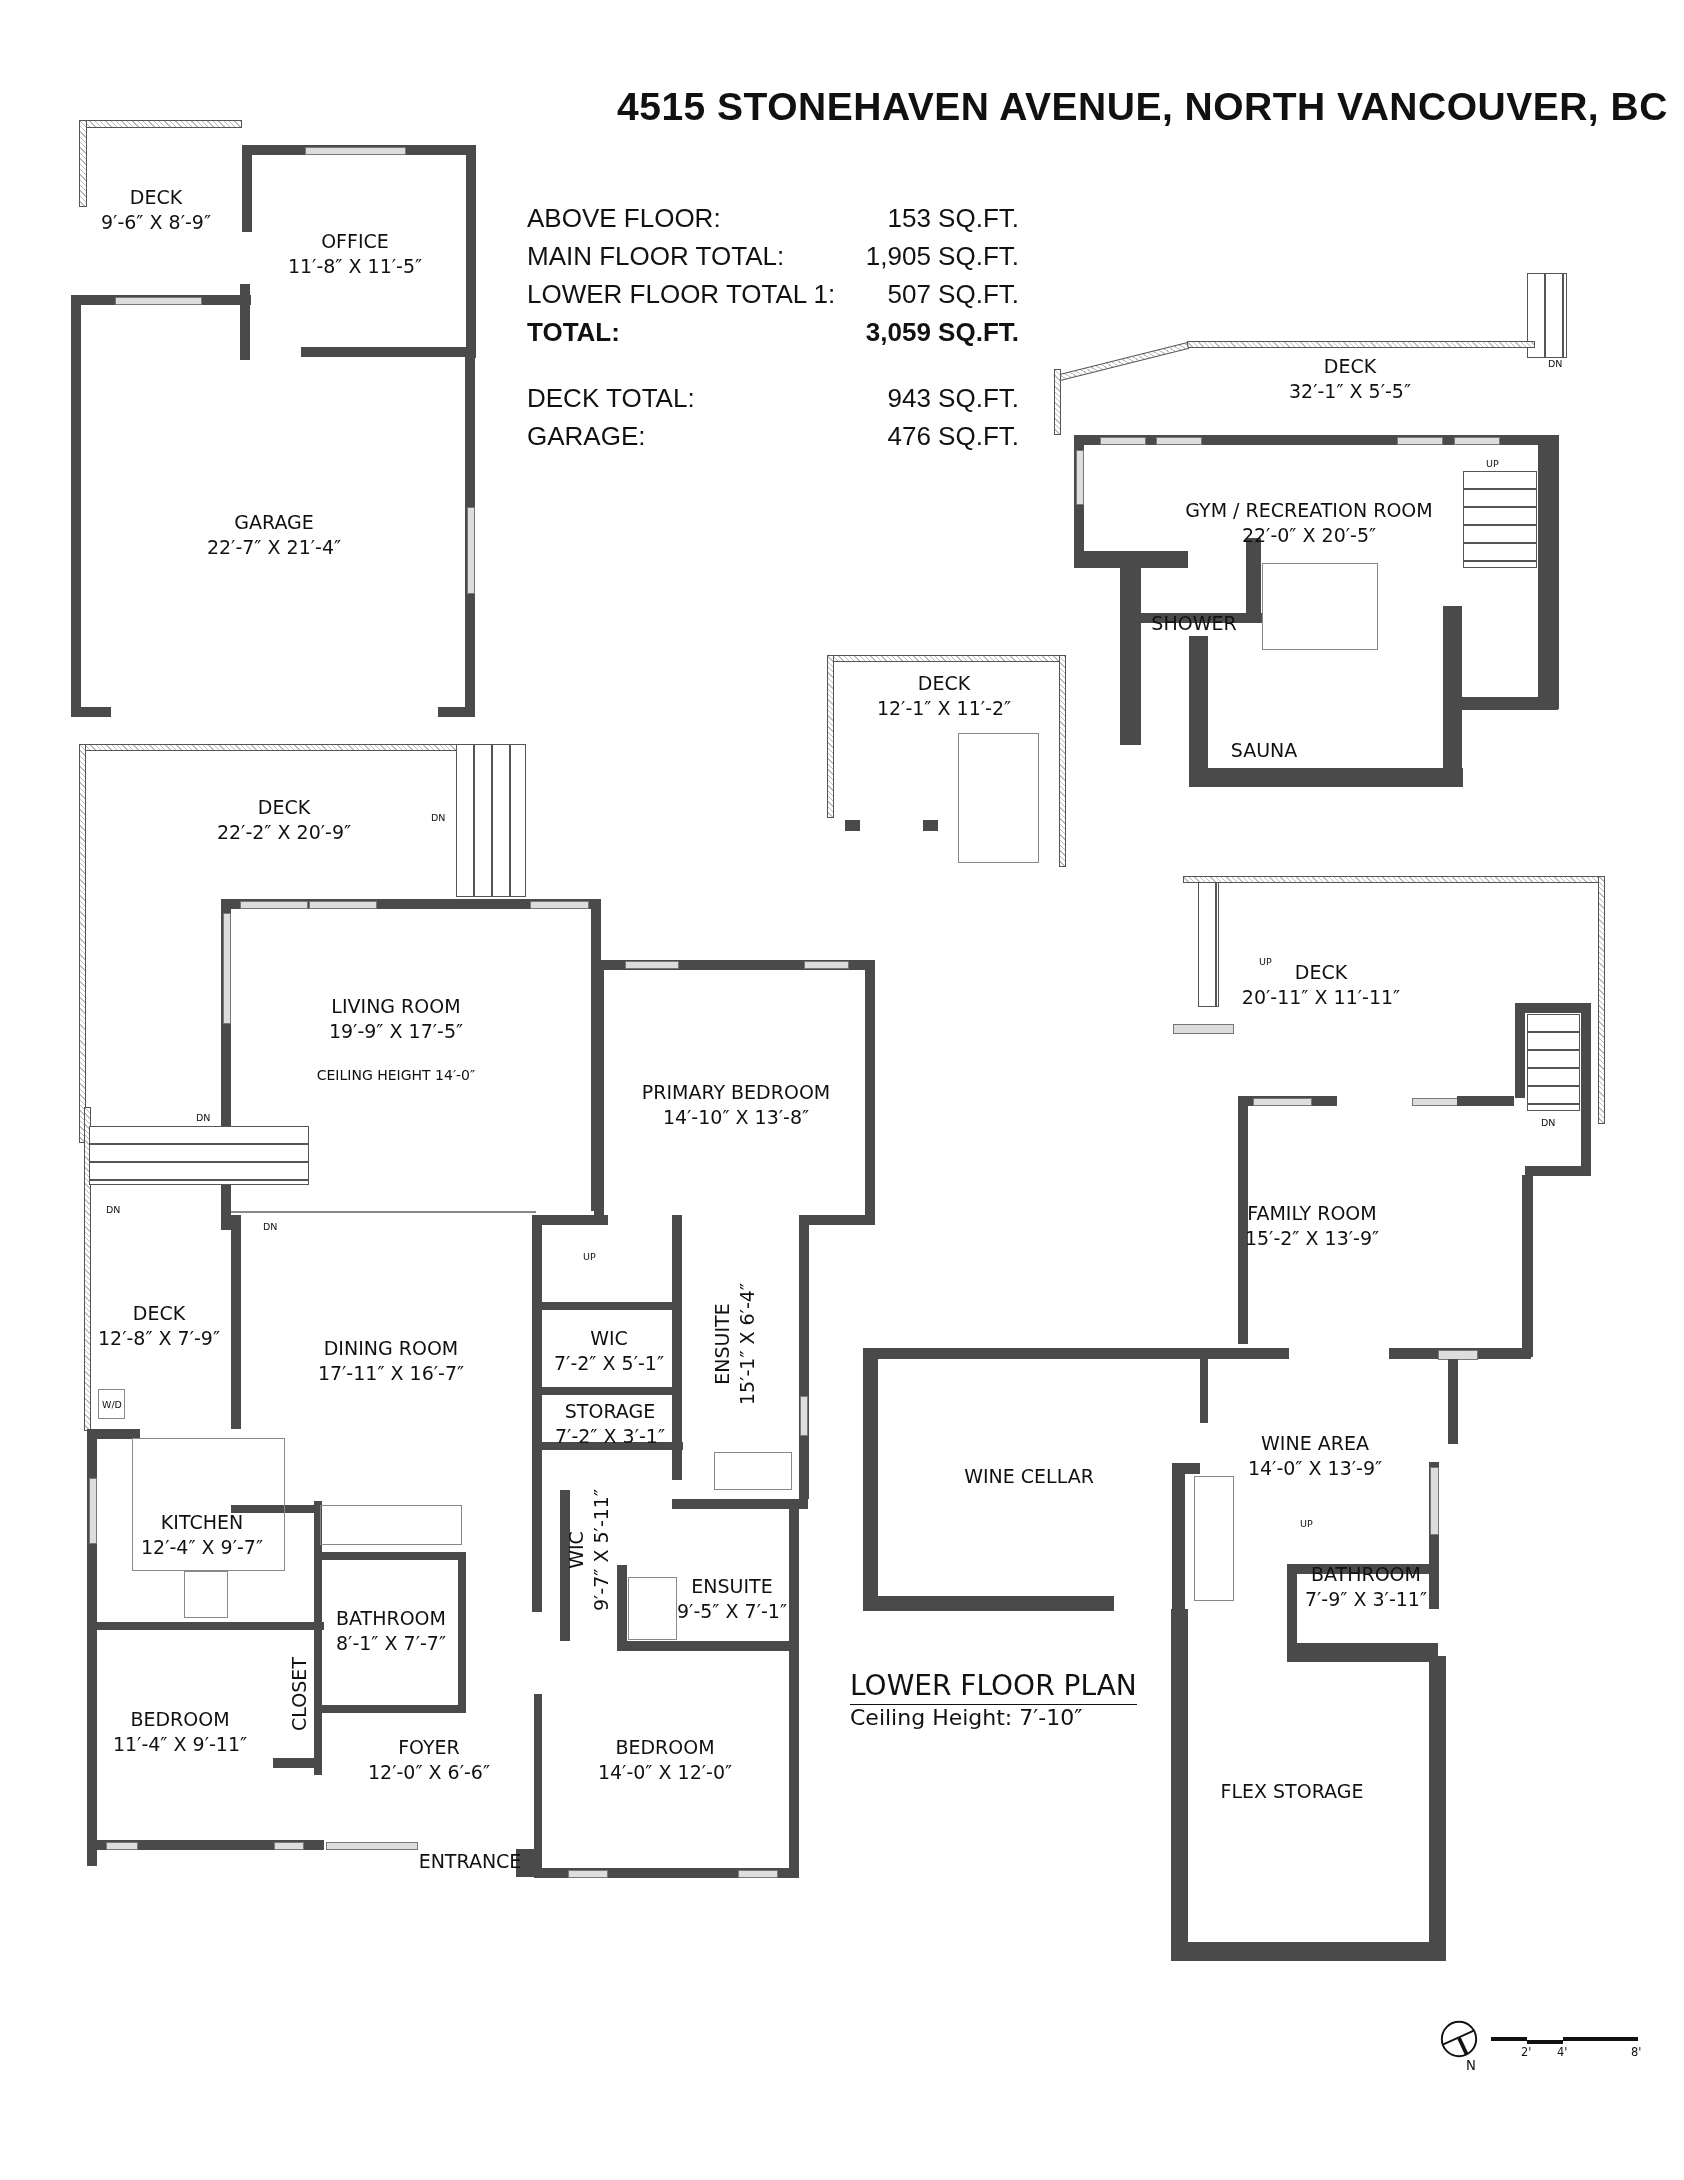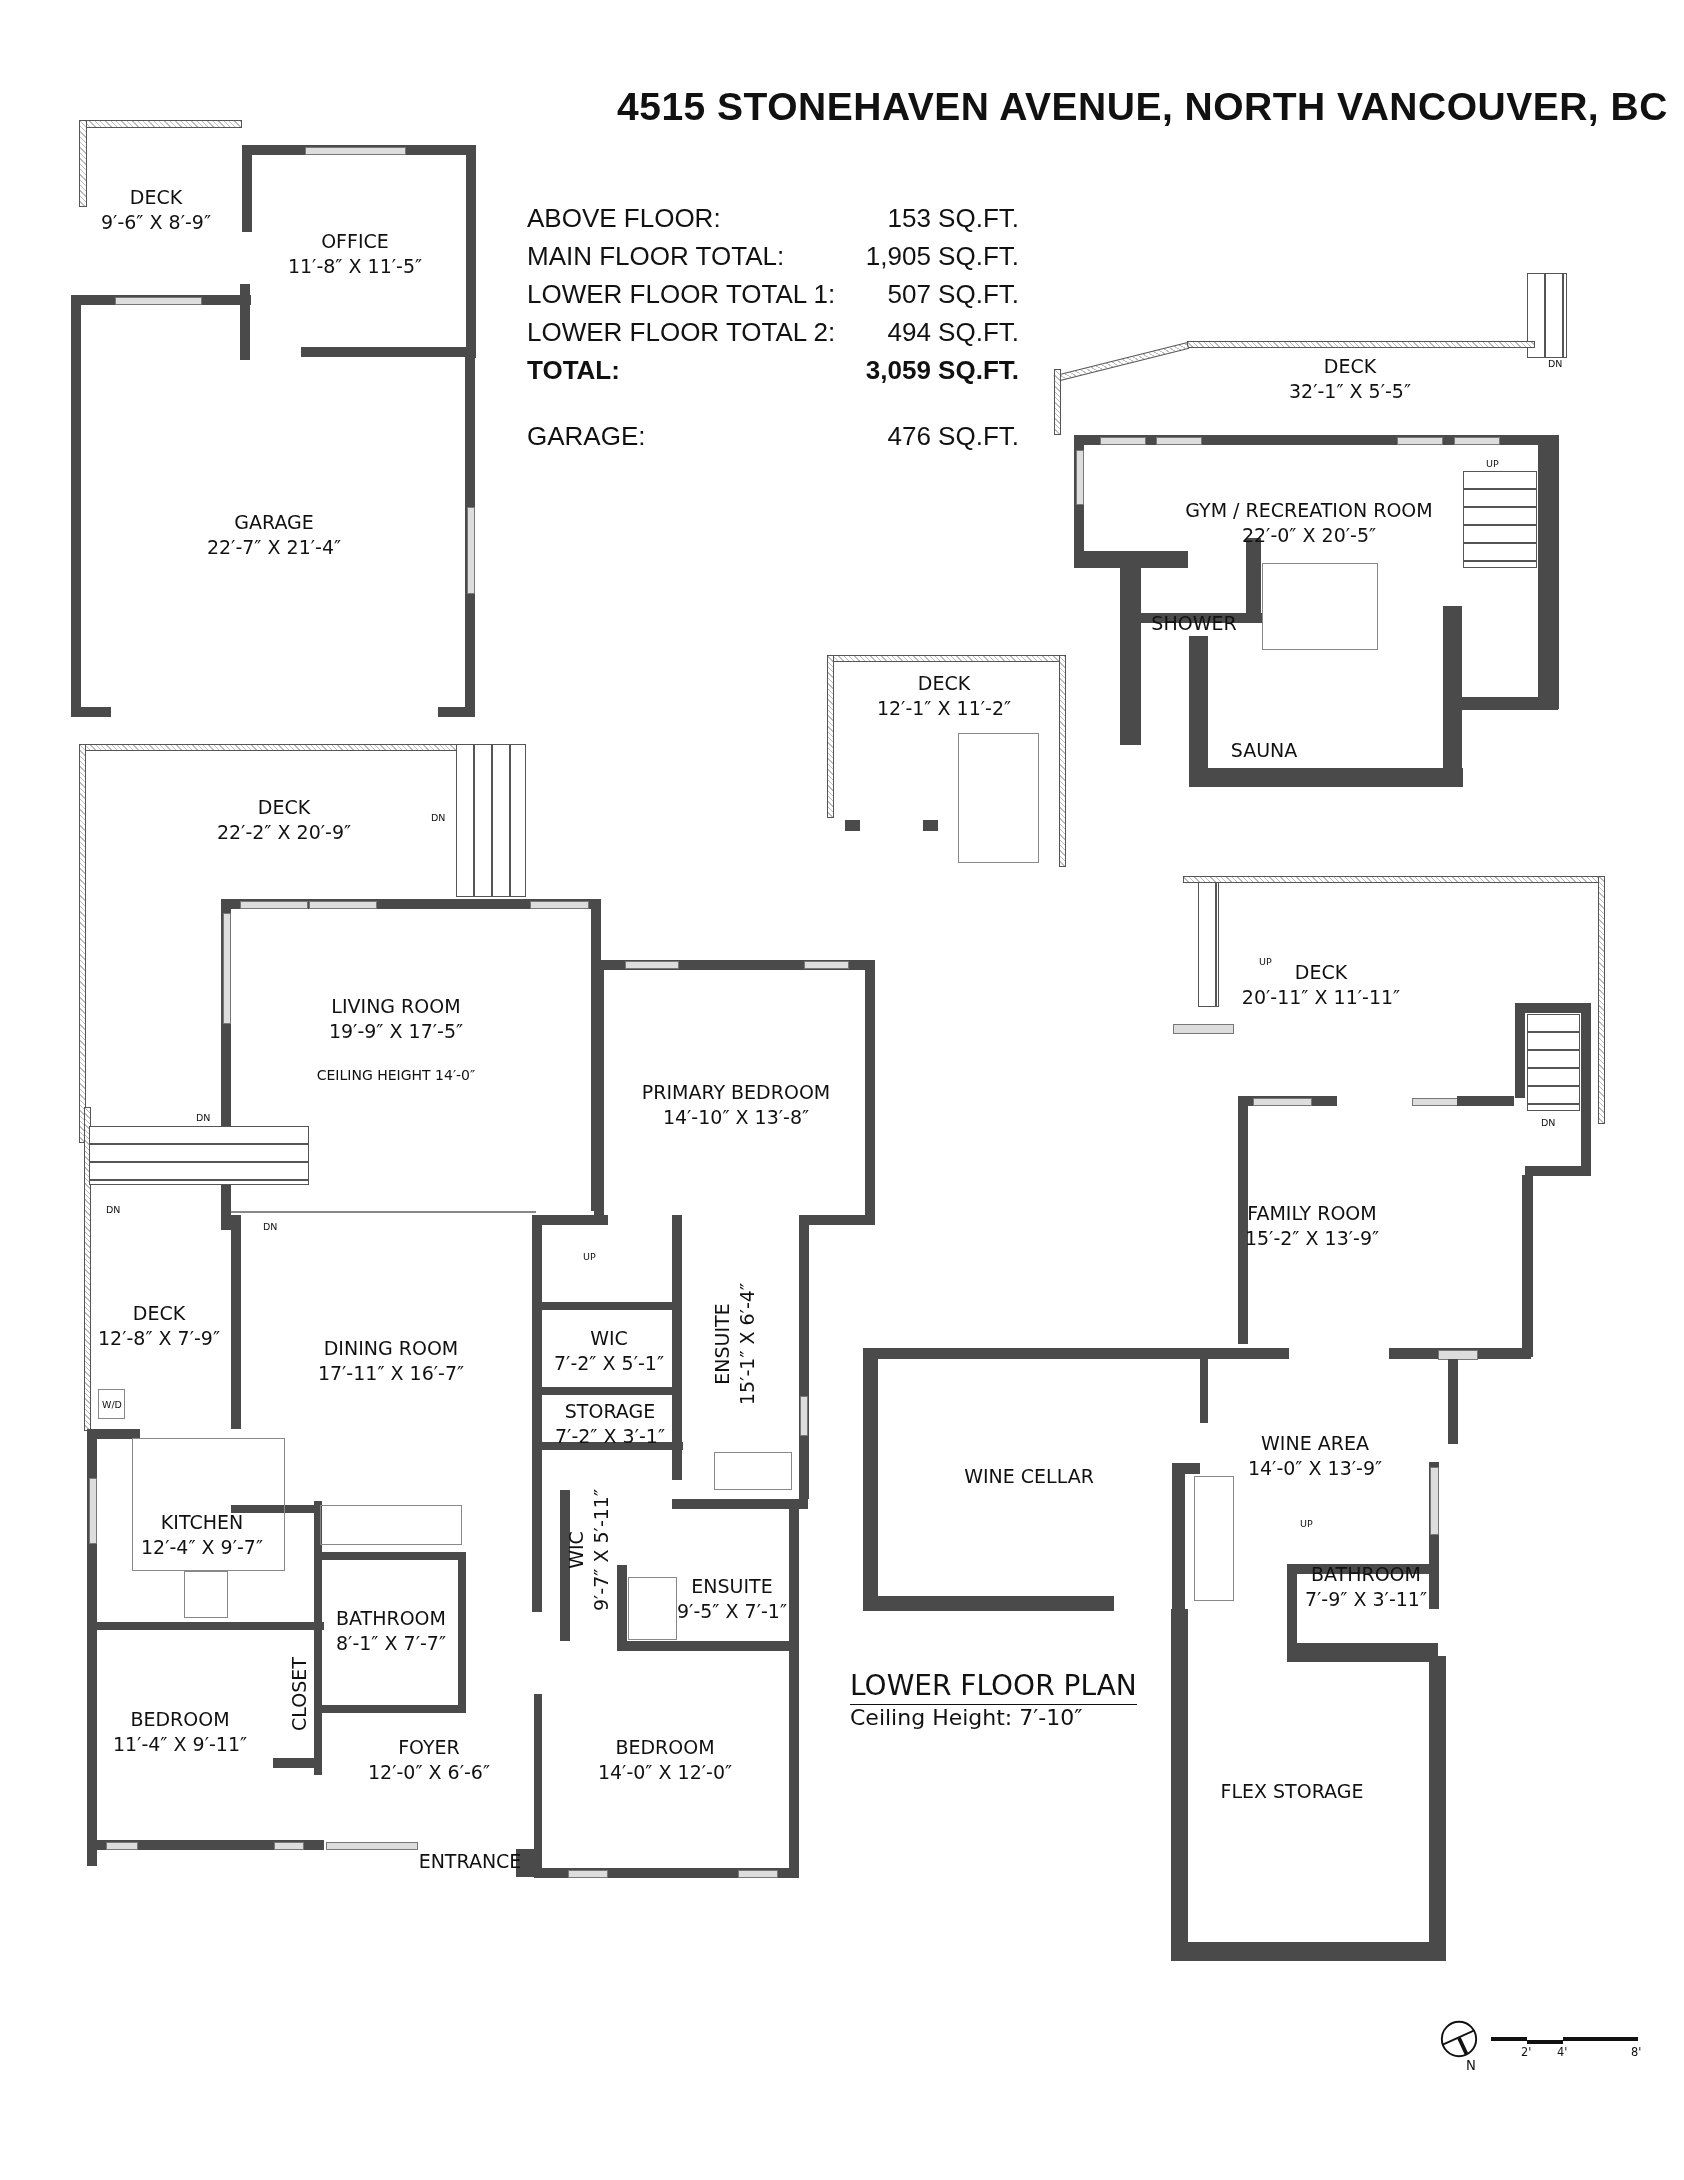--- a/index.html
+++ b/index.html
@@ -39,29 +39,29 @@
         <span>153 SQ.FT.</span>
       </div>
     <div class="area-row">
         <span>MAIN FLOOR TOTAL:</span>
         <span>1,905 SQ.FT.</span>
       </div>
     <div class="area-row">
         <span>LOWER FLOOR TOTAL 1:</span>
         <span>507 SQ.FT.</span>
       </div>
-    <div class="area-row">
-        <span>LOWER FLOOR TOTAL 2:</span>
-        <span>494 SQ.FT.</span>
-      </div>
     <div class="area-row bold">
         <span>TOTAL:</span>
         <span>3,059 SQ.FT.</span>
       </div>
     <div class="area-gap"></div>
+    <div class="area-row">
+        <span>DECK TOTAL:</span>
+        <span>943 SQ.FT.</span>
+      </div>
     <div class="area-row">
         <span>GARAGE:</span>
         <span>476 SQ.FT.</span>
       </div>
   </div>
 
   <div class="rail" style="left:79px;top:120px;width:161px;height:5.7px;"></div>
   <div class="rail" style="left:79px;top:120px;width:5.7px;height:85px;"></div>
   <div class="wall" style="left:242px;top:145px;width:234px;height:10.4px;"></div>
   <div class="win" style="left:305px;top:147px;width:99px;height:5.7px;"></div>

